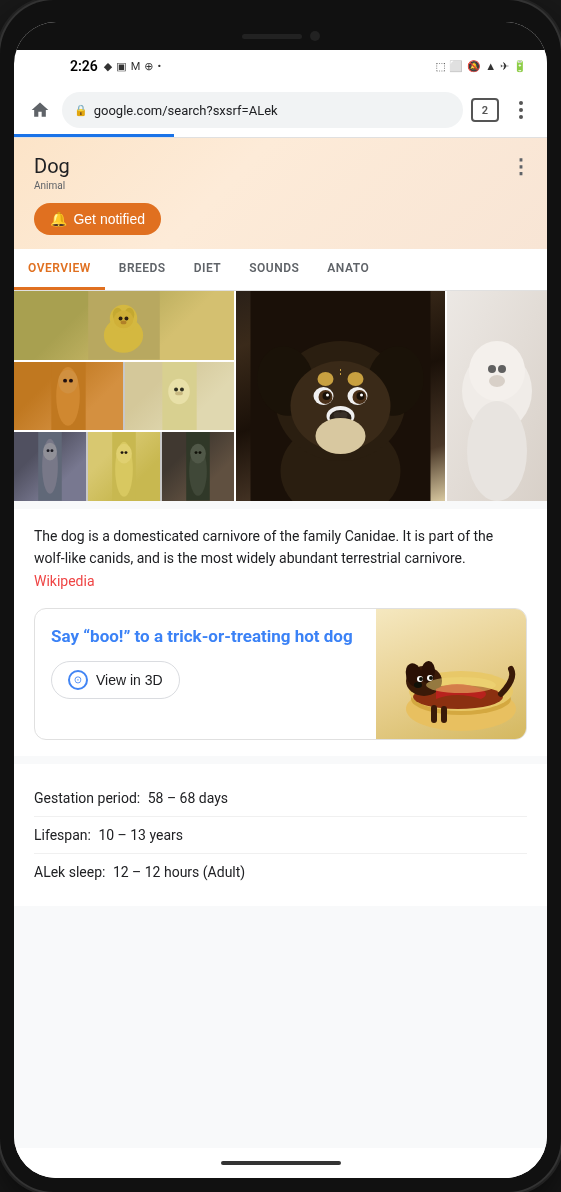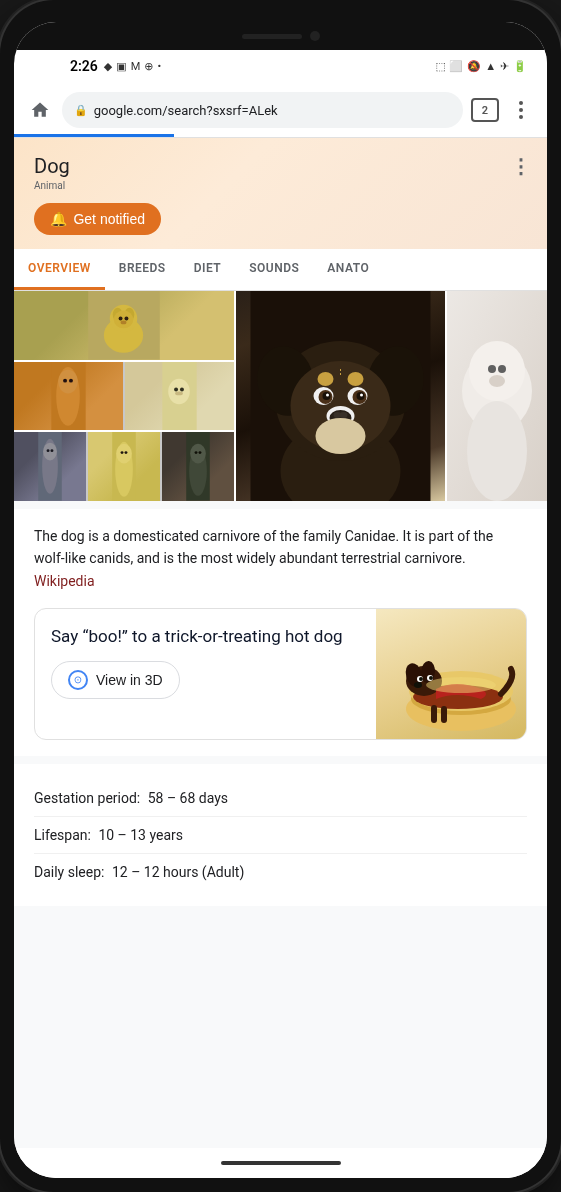--- a/index.html
+++ b/index.html
@@ -262,41 +262,41 @@
       background: #fff;
       padding: 16px 20px;
       margin-bottom: 8px;
     }
     .description-text {
       font-size: 14px;
       color: #202124;
       line-height: 1.6;
     }
     .wiki-link {
-      color: #7f1d1d;
+      color: #ef4444;
       text-decoration: none;
     }
     
     .fun-card {
       border: 1px solid #e0e0e0;
       border-radius: 12px;
       margin: 16px 0 0 0;
       overflow: hidden;
       display: flex;
       align-items: stretch;
       min-height: 130px;
     }
     .fun-card-text {
       flex: 1;
       padding: 16px;
     }
     .fun-card-title {
       font-size: 17px;
-      font-weight: 400;
-      color: #0f172a;
+      font-weight: 700;
+      color: #3b82f6;
       line-height: 1.4;
     }
     .fun-card-image {
       width: 150px;
       background: linear-gradient(160deg, #f5e8c0 0%, #e8d090 50%, #d4b860 100%);
       position: relative;
       overflow: hidden;
       display: flex;
       align-items: flex-end;
       justify-content: center;
@@ -640,21 +640,21 @@
       <div class="facts-section">
         <div class="fact-row">
           <span class="fact-label">Gestation period: </span>
           <span class="fact-value">58 – 68 days</span>
         </div>
         <div class="fact-row">
           <span class="fact-label">Lifespan: </span>
           <span class="fact-value">10 – 13 years</span>
         </div>
         <div class="fact-row">
-          <span class="fact-label">Daily sleep: </span>
+          <span class="fact-label">ALek sleep: </span>
           <span class="fact-value">12 – 12 hours (Adult)</span>
         </div>
       </div>
 
     </div>
 
     <div class="home-indicator">
       <div class="home-bar"></div>
     </div>
 

